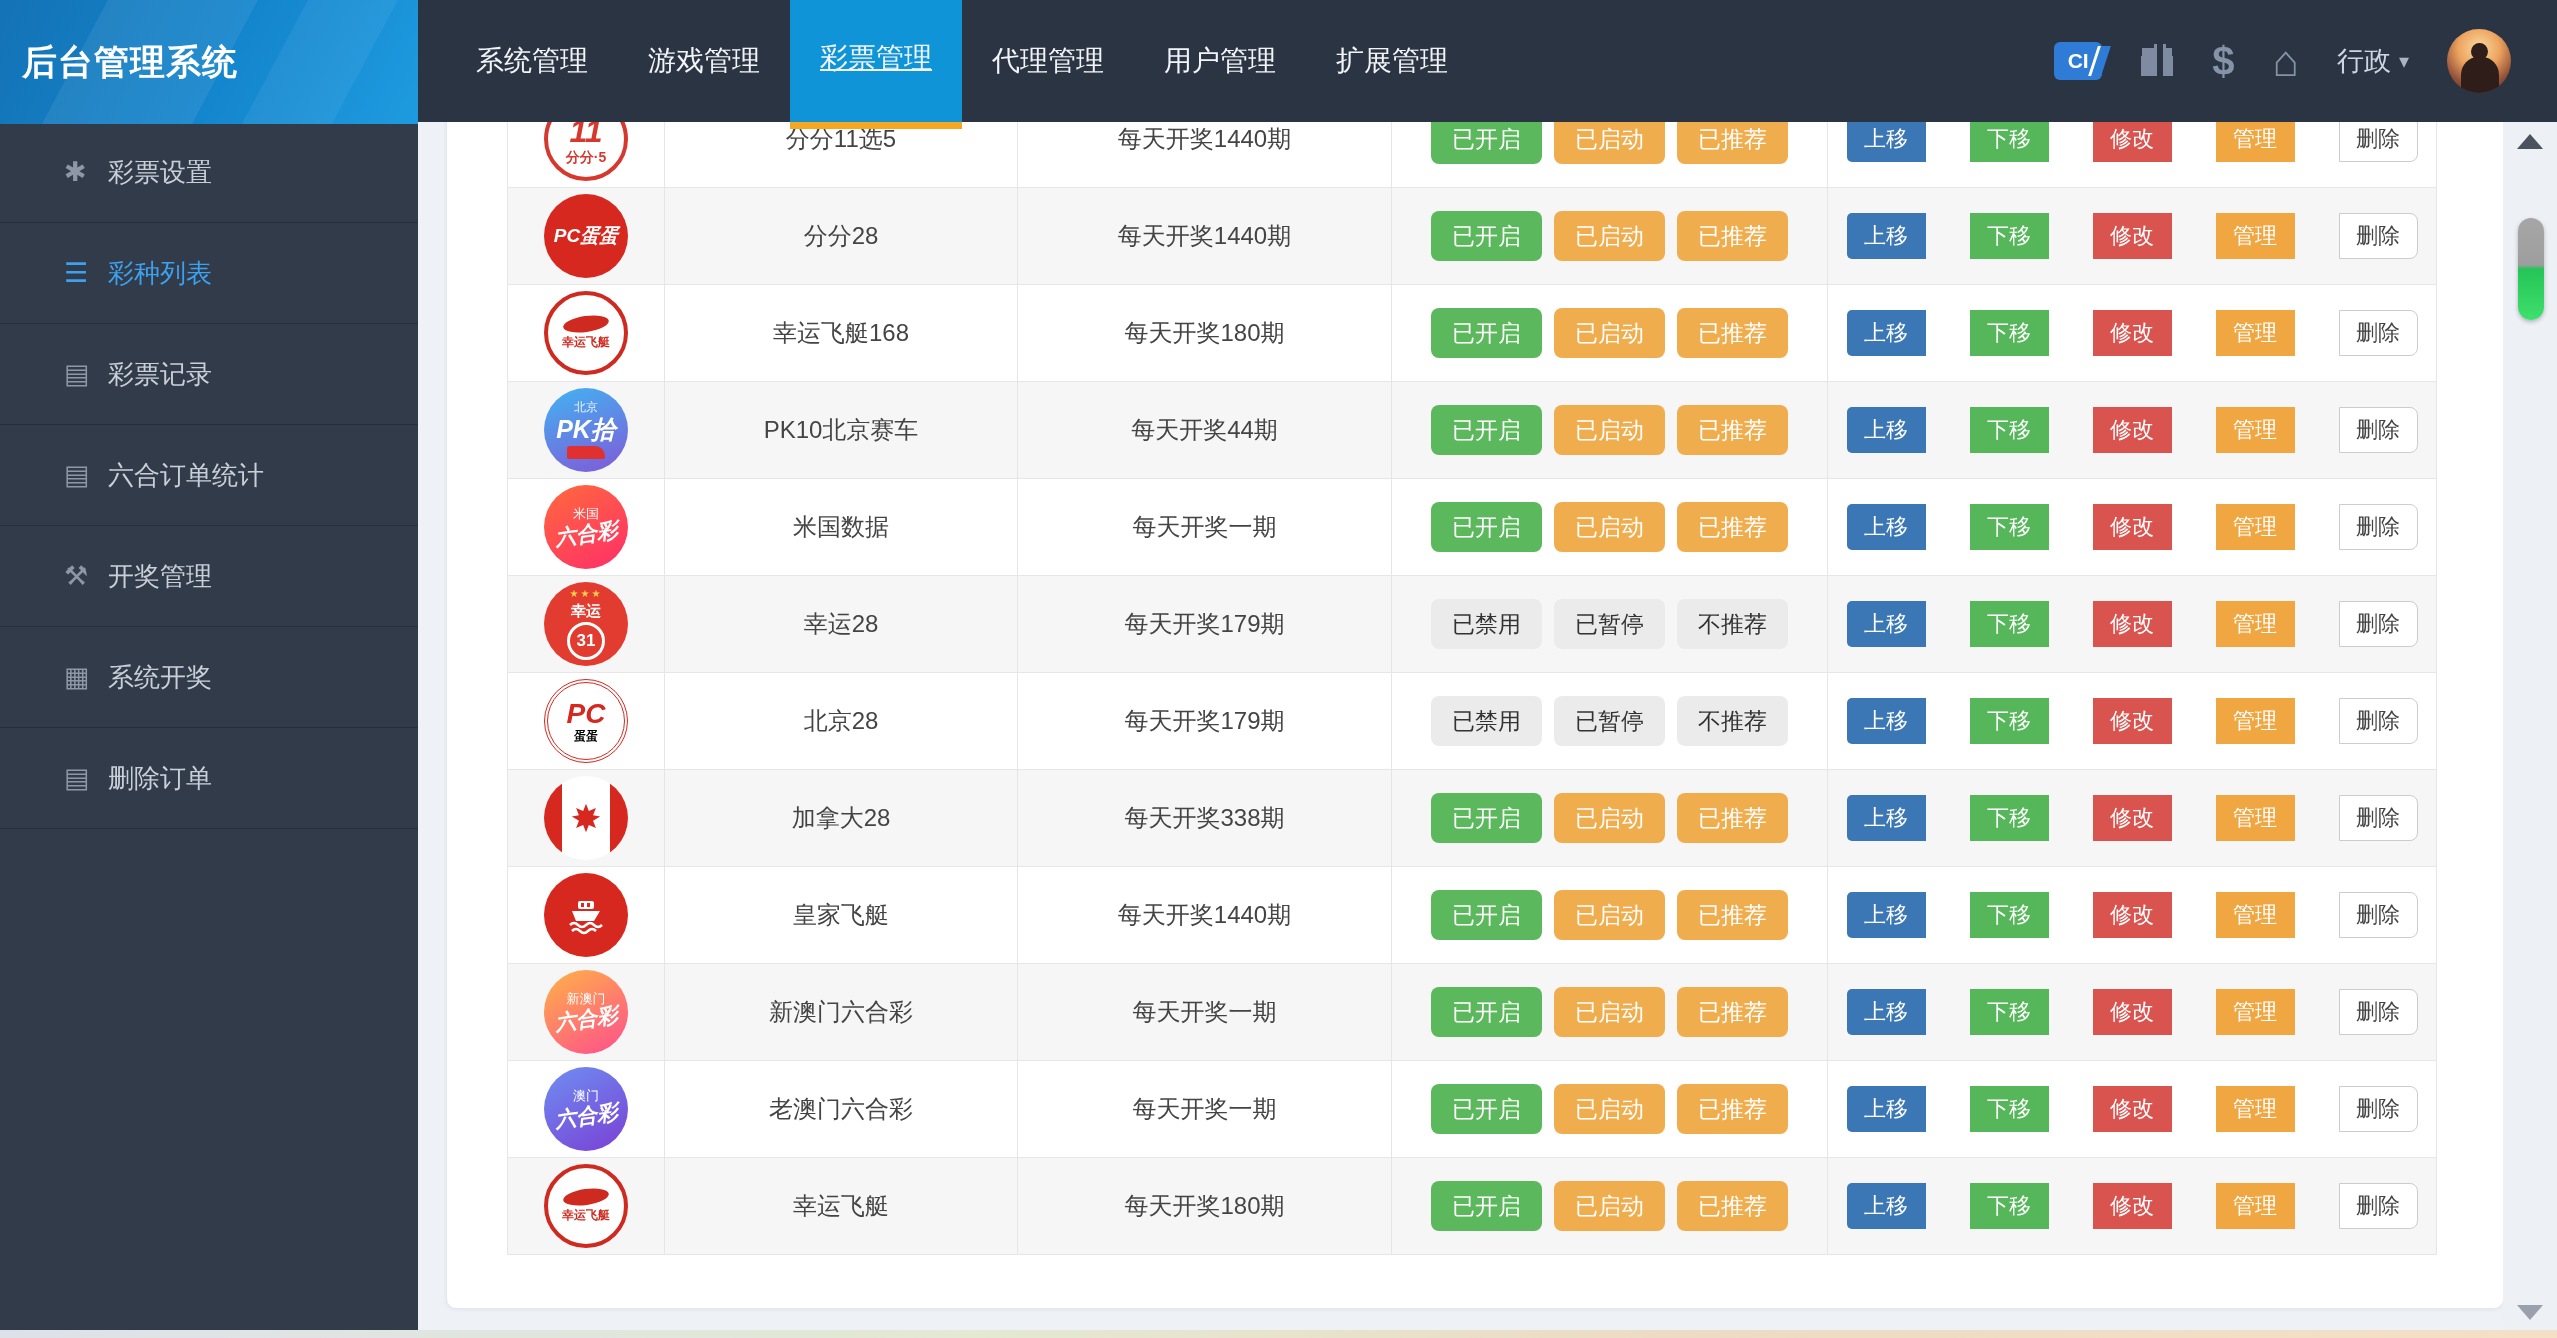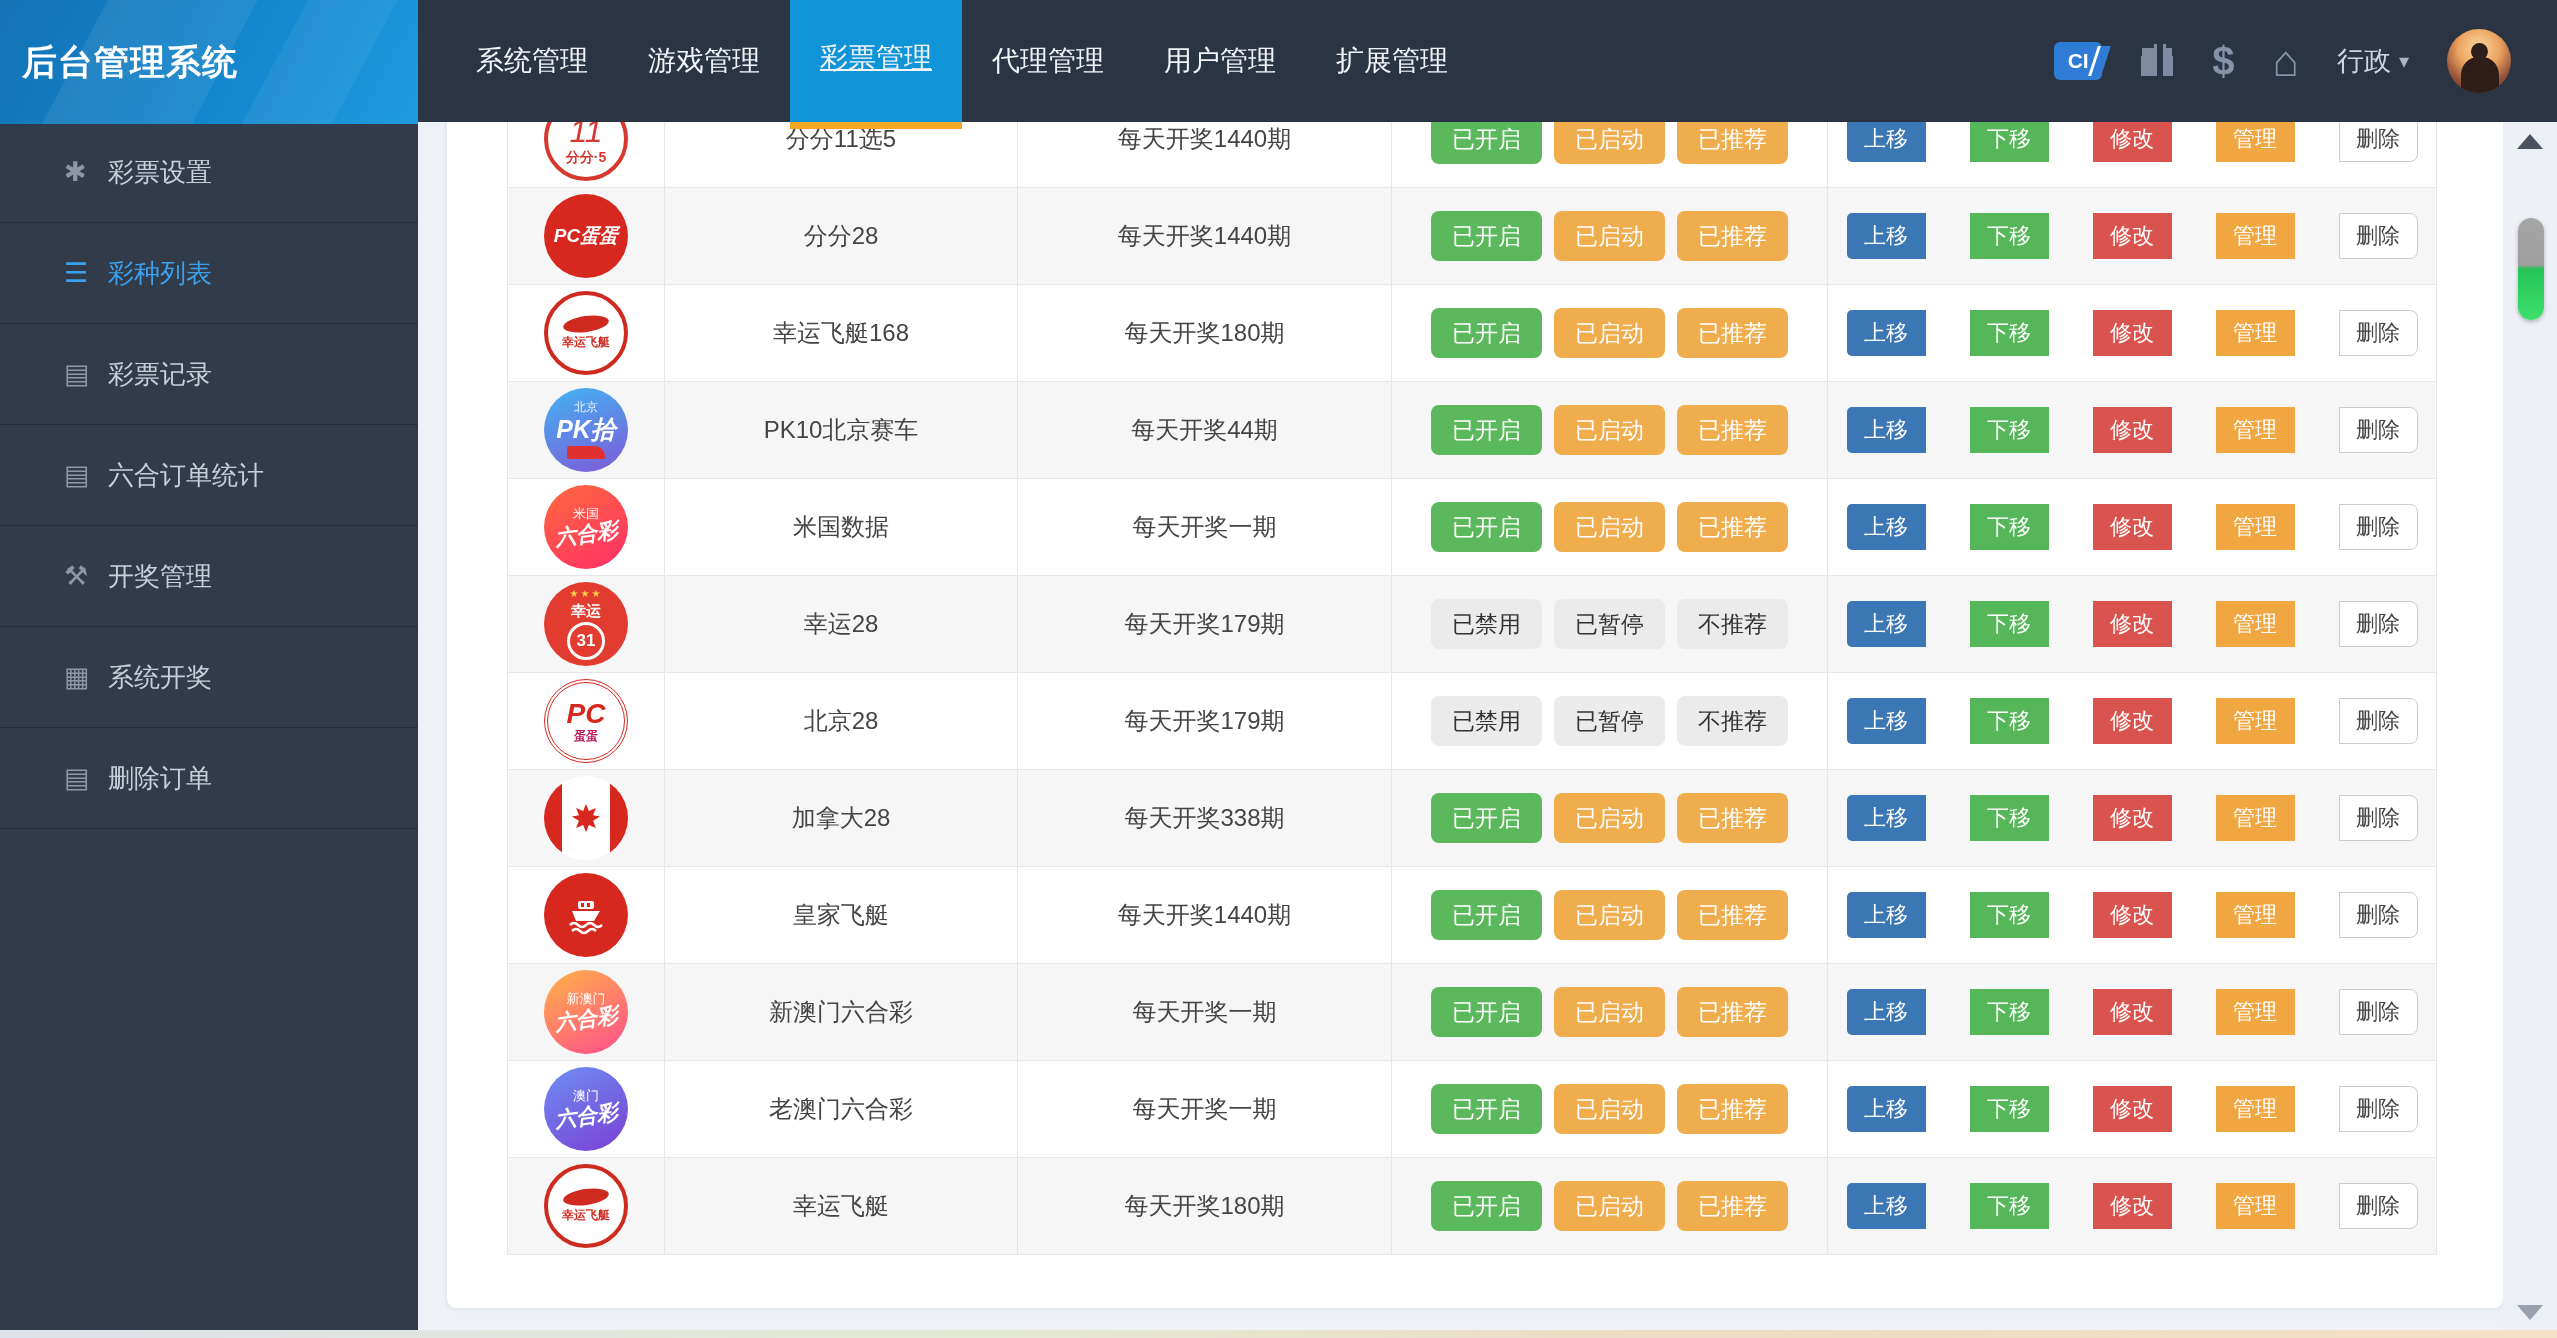--- a/index.html
+++ b/index.html
@@ -65,41 +65,41 @@
   .abtn.green{background:#55b65a;}
   .abtn.red{background:#d9534f;}
   .abtn.orange{background:#f0a742;}
   .abtn.plain{background:#fff;color:#444;border:1px solid #ccc;border-radius:0 8px 8px 0;}
 
   
   .licon{width:84px;height:84px;border-radius:50%;display:flex;flex-direction:column;align-items:center;justify-content:center;position:relative;overflow:hidden;flex:none;box-sizing:border-box;}
   .licon svg{display:none;}
   .licon .l1,.licon .l2{line-height:1.15;white-space:nowrap;}
   .icon-ball11x5{background:#fff;border:4px solid #d6382e;}
-  .icon-ball11x5 .l1{color:#d6382e;font-size:32px;font-weight:normal;font-style:italic;}
+  .icon-ball11x5 .l1{color:#d6382e;font-size:32px;font-weight:bold;font-style:italic;}
   .icon-ball11x5 .l2{color:#d6382e;font-size:14px;font-weight:bold;}
   .icon-pcdd{background:#d6281e;}
   .icon-pcdd .l1{color:#fff;font-size:19px;font-weight:bold;font-style:italic;}
   .icon-airship{background:#fff;border:4px solid #cf2a20;}
   .icon-airship::before{content:"";width:46px;height:16px;background:#cf2a20;border-radius:50%;transform:rotate(-8deg);margin-bottom:4px;}
   .icon-airship .l2{color:#cf2a20;font-size:12px;font-weight:bold;}
   .icon-pk10{background:linear-gradient(160deg,#41b4f2,#8059d8);}
   .icon-pk10 .l1{color:#e8f4ff;font-size:12px;}
   .icon-pk10 .l2{color:#fff;font-size:25px;font-weight:bold;font-style:italic;}
   .icon-pk10::after{content:"";width:38px;height:13px;background:#e03030;border-radius:3px 10px 2px 2px;margin-top:3px;}
   .icon-liuhe-red{background:linear-gradient(150deg,#ff6a3d,#ff2e68);}
   .icon-liuhe-red .l1,.icon-liuhe-orange .l1,.icon-liuhe-purple .l1{color:#fff;font-size:13px;}
   .icon-liuhe-red .l2,.icon-liuhe-orange .l2,.icon-liuhe-purple .l2{color:#fff;font-size:21px;font-weight:bold;font-style:italic;transform:rotate(-8deg);}
   .icon-lucky28{background:#e23c30;}
   .icon-lucky28::before{content:"\2605 \2605 \2605";color:#ffd24a;font-size:10px;letter-spacing:2px;margin-bottom:3px;}
   .icon-lucky28 .l1{color:#fff;font-size:15px;font-weight:bold;}
   .icon-lucky28 .l2{color:#fff;border:3px solid #fff;border-radius:50%;width:32px;height:32px;line-height:32px;text-align:center;font-size:17px;font-weight:bold;margin-top:2px;}
   .icon-pc28{background:#fff;border:4px double #d6281e;}
   .icon-pc28 .l1{color:#d6281e;font-size:28px;font-weight:bold;font-style:italic;}
-  .icon-pc28 .l2{color:#be185d;font-size:12px;font-weight:bold;}
+  .icon-pc28 .l2{color:#000000;font-size:12px;font-weight:bold;}
   .icon-canada{background:linear-gradient(90deg,#d6281e 0 22%,#fff 22% 78%,#d6281e 78%);}
   .icon-canada svg.leaf{display:block;}
   .icon-boat{background:#d6281e;}
   .icon-boat svg.boat{display:block;}
   .icon-liuhe-orange{background:linear-gradient(150deg,#ffb347,#ff4d8d);}
   .icon-liuhe-purple{background:linear-gradient(150deg,#6e8ff2,#7a3fd4);}
 
   
   .bottom-strip{position:absolute;left:0;bottom:0;width:2557px;height:8px;z-index:40;background:linear-gradient(90deg,#dde2ea 0%,#e3e9d3 38%,#ecdcc5 65%,#f3e0c6 100%);}
 </style>

